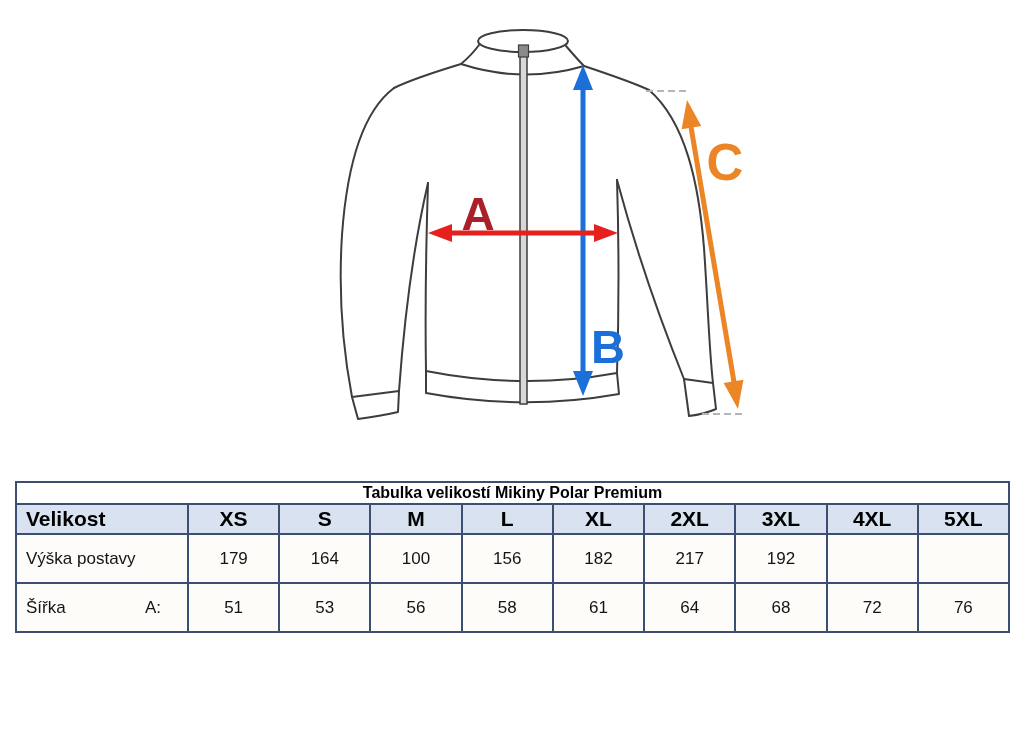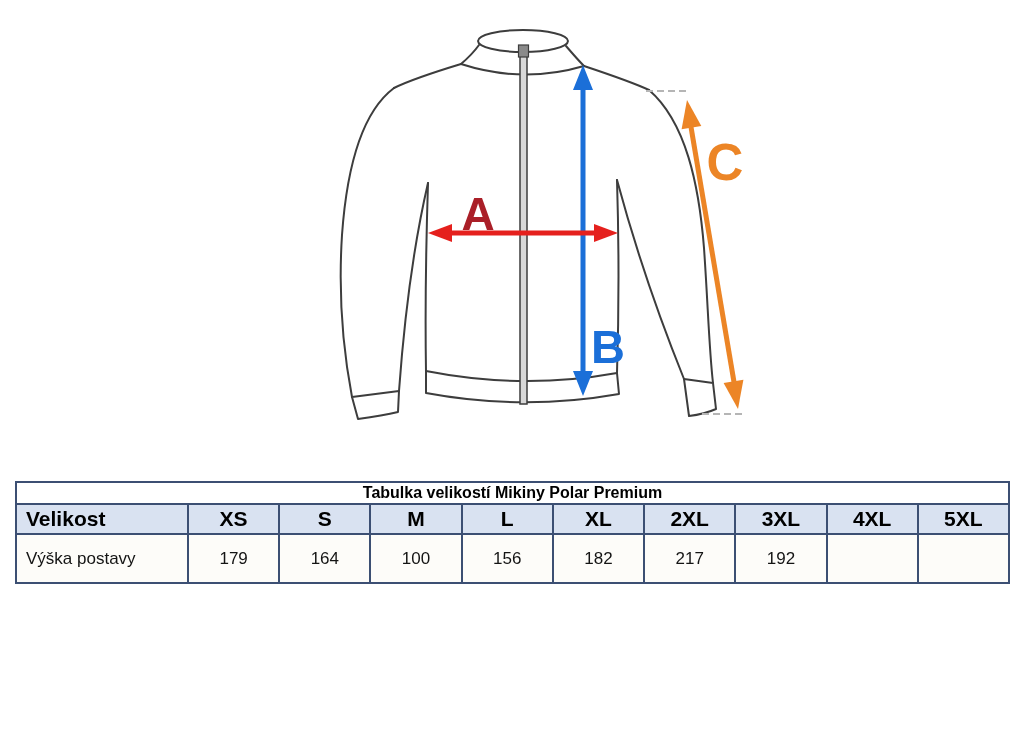--- a/index.html
+++ b/index.html
@@ -120,16 +120,33 @@
           <td>179</td>
           <td>164</td>
           <td>100</td>
           <td>156</td>
           <td>182</td>
           <td>217</td>
           <td>192</td>
           <td></td>
           <td></td>
         </tr>
+        <tr>
+          <td class="label-cell">
+            <div class="label-wrap">
+              <span>Šířka</span>
+              <span>A:</span>
+            </div>
+          </td>
+          <td>51</td>
+          <td>53</td>
+          <td>56</td>
+          <td>58</td>
+          <td>61</td>
+          <td>64</td>
+          <td>68</td>
+          <td>72</td>
+          <td>76</td>
+        </tr>
       </tbody>
   </table>
 
 </div>
 
 </body></html>

